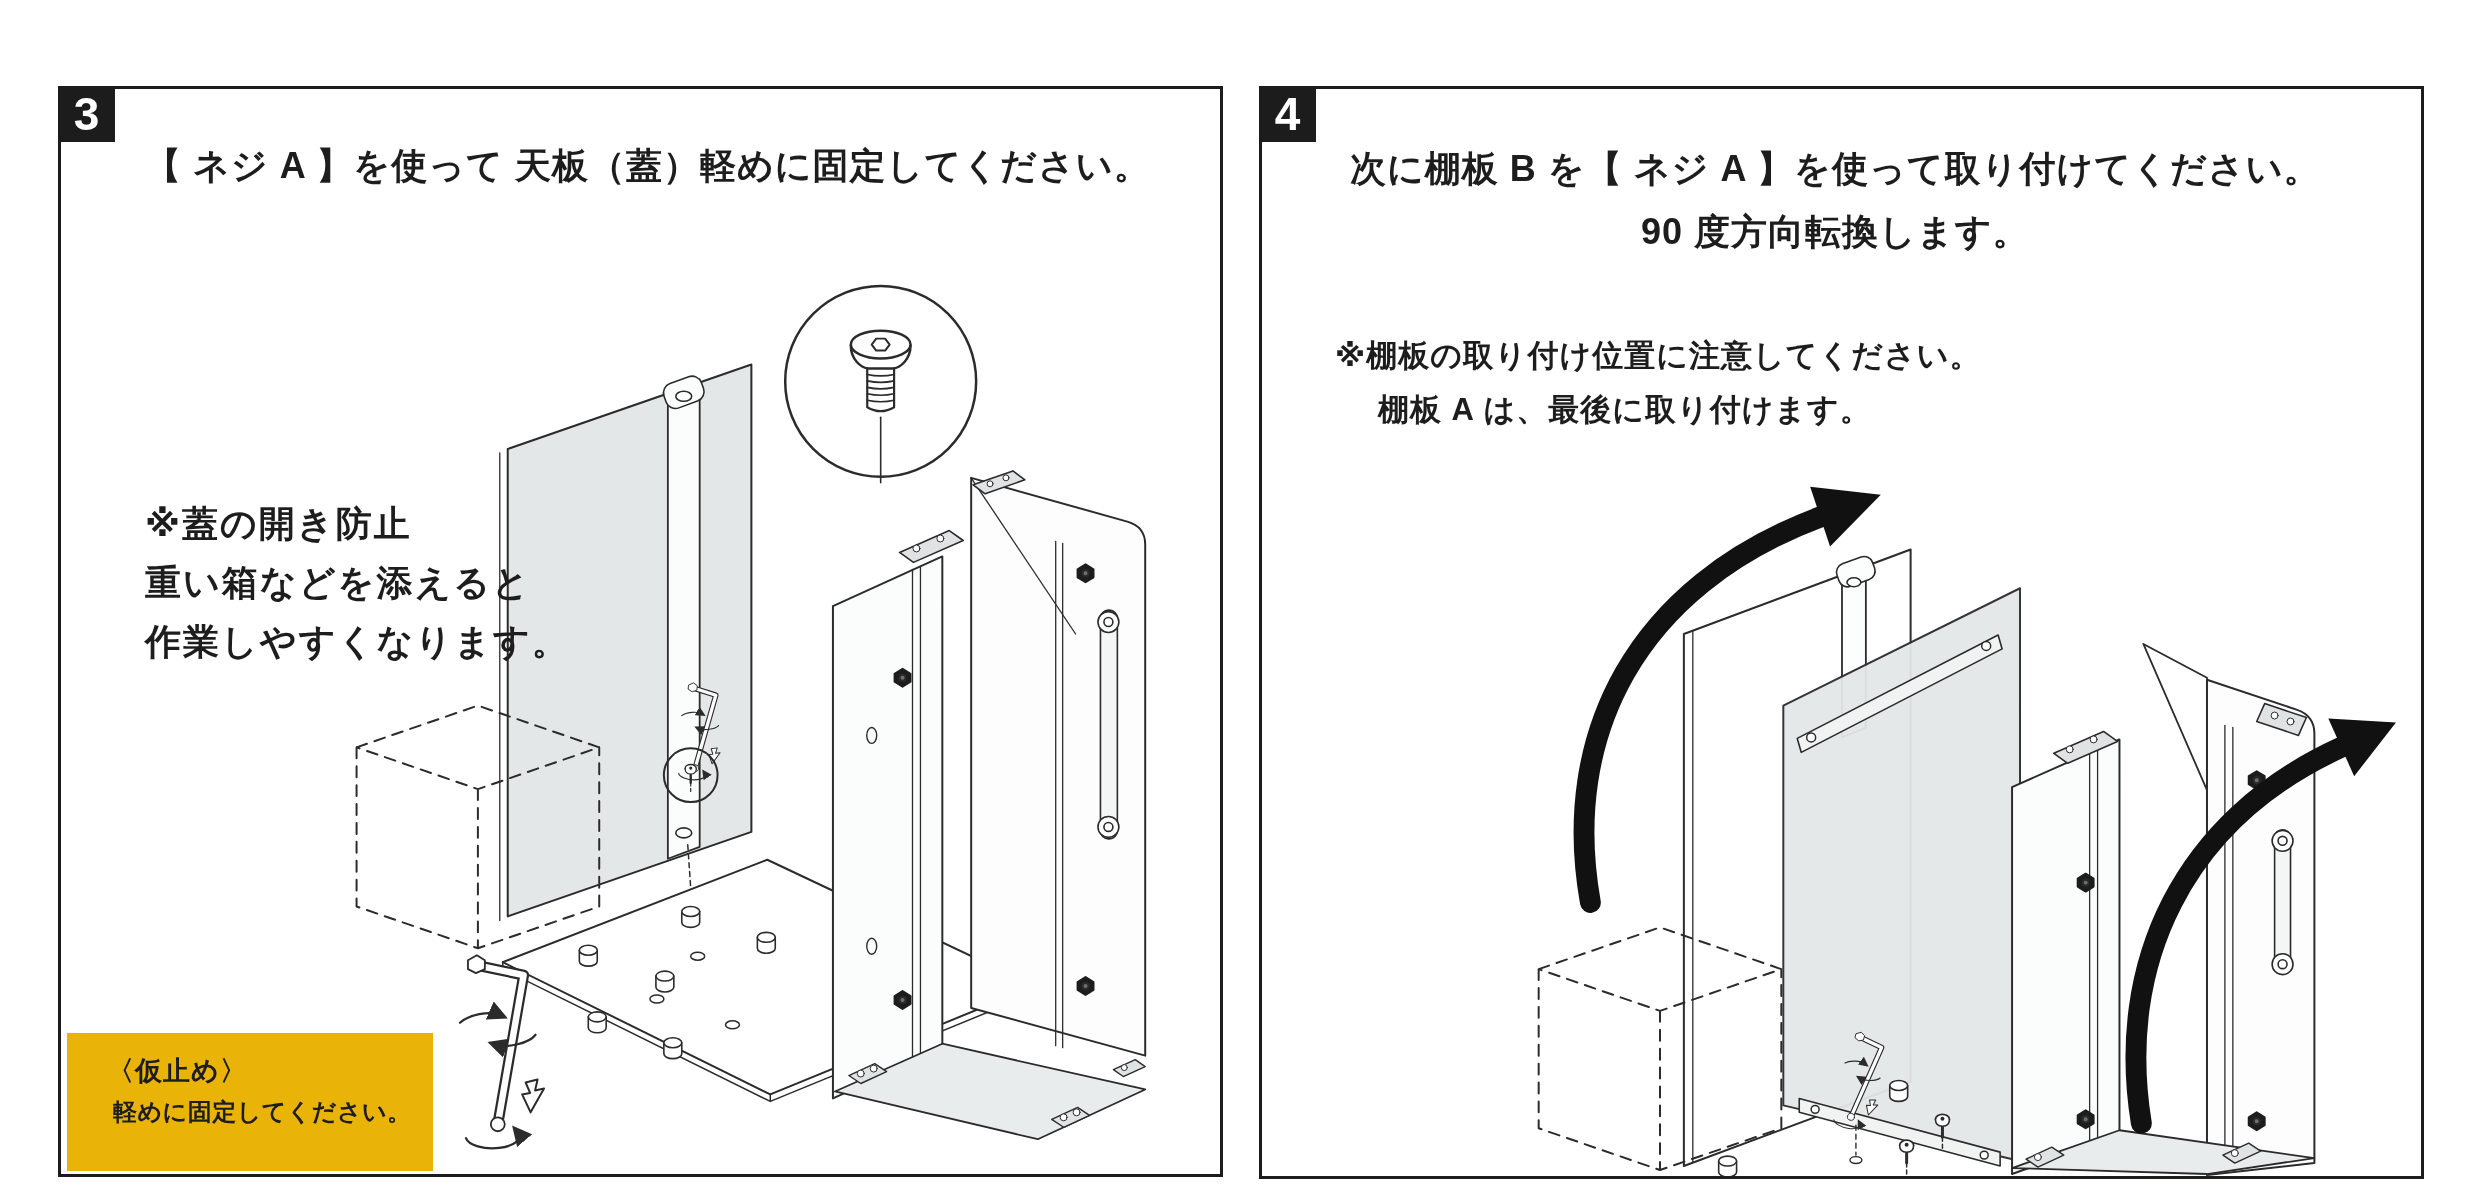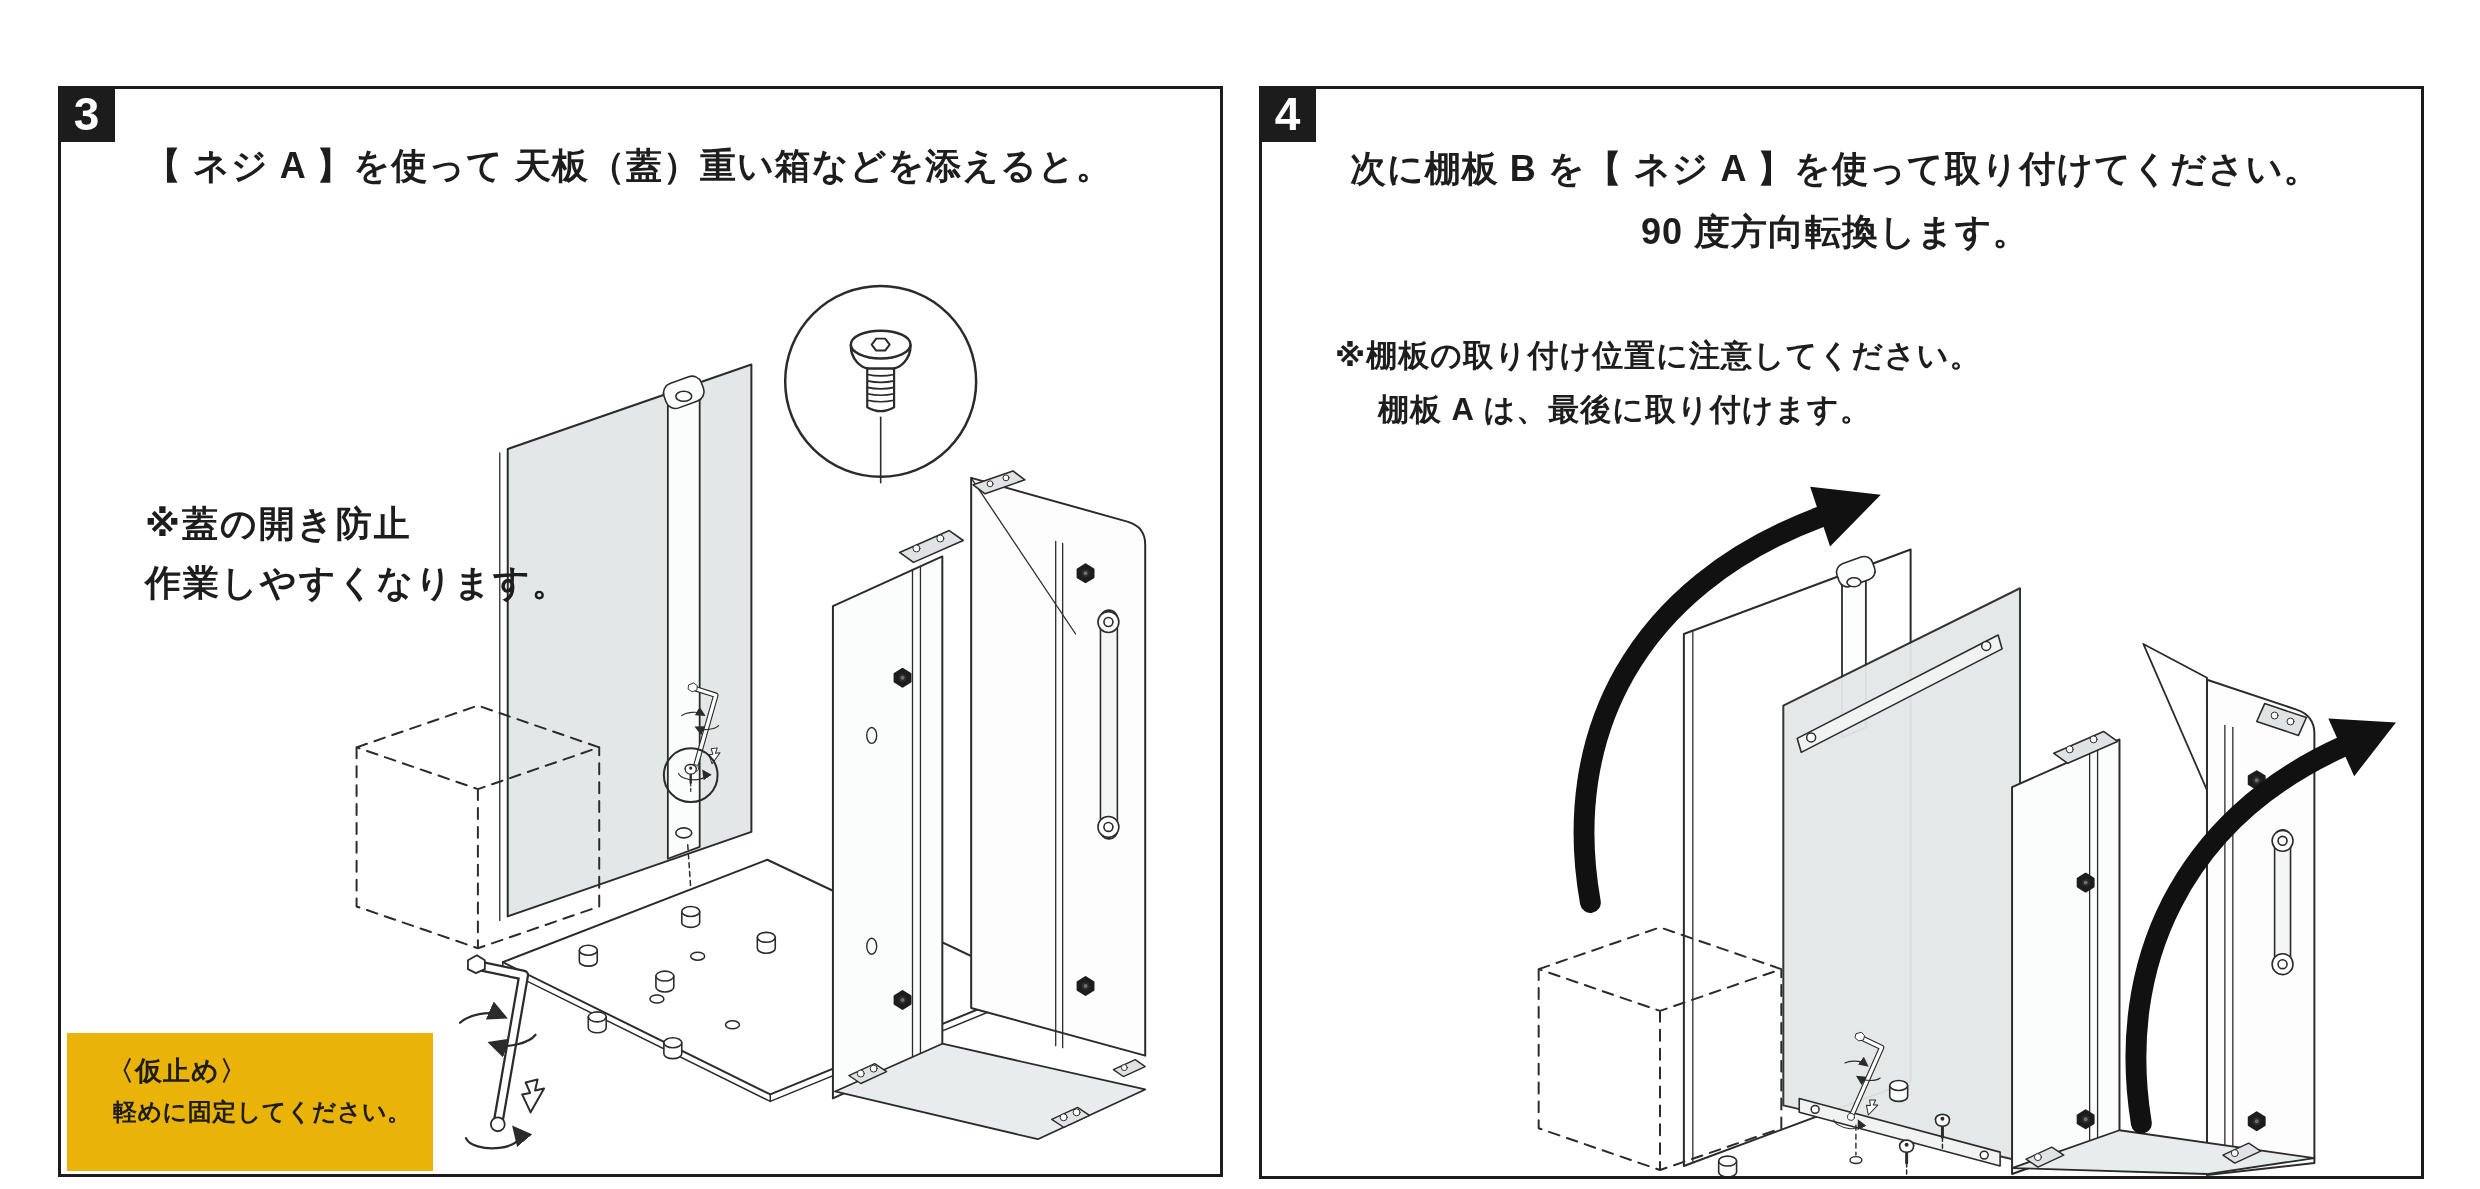--- a/index.html
+++ b/index.html
@@ -151,24 +151,25 @@
 
       <use href="#wrench" transform="translate(415,879)"></use>
 
       <g>
         <circle cx="824" cy="294" r="96" fill="#ffffff" stroke-width="2.5"></circle>
         <use href="#bigscrew" transform="translate(824,258)"></use>
       </g>
     </g>
   </svg>
 
-  <div class="txt p3-title">【 ネジ A 】を使って 天板（蓋）重い箱などを添えると。</div>
+  <div class="txt p3-title">【 ネジ A 】を使って 天板（蓋）軽めに固定してください。</div>
 
   <div class="txt p3-tip">
     <div>※蓋の開き防止</div>
+    <div>重い箱などを添えると</div>
     <div>作業しやすくなります。</div>
   </div>
 
   <div class="notebox">
     <div class="nb-head">〈仮止め〉</div>
     <div class="nb-lines">
       <div>軽めに固定してください。</div>
     </div>
   </div>
 </div>

